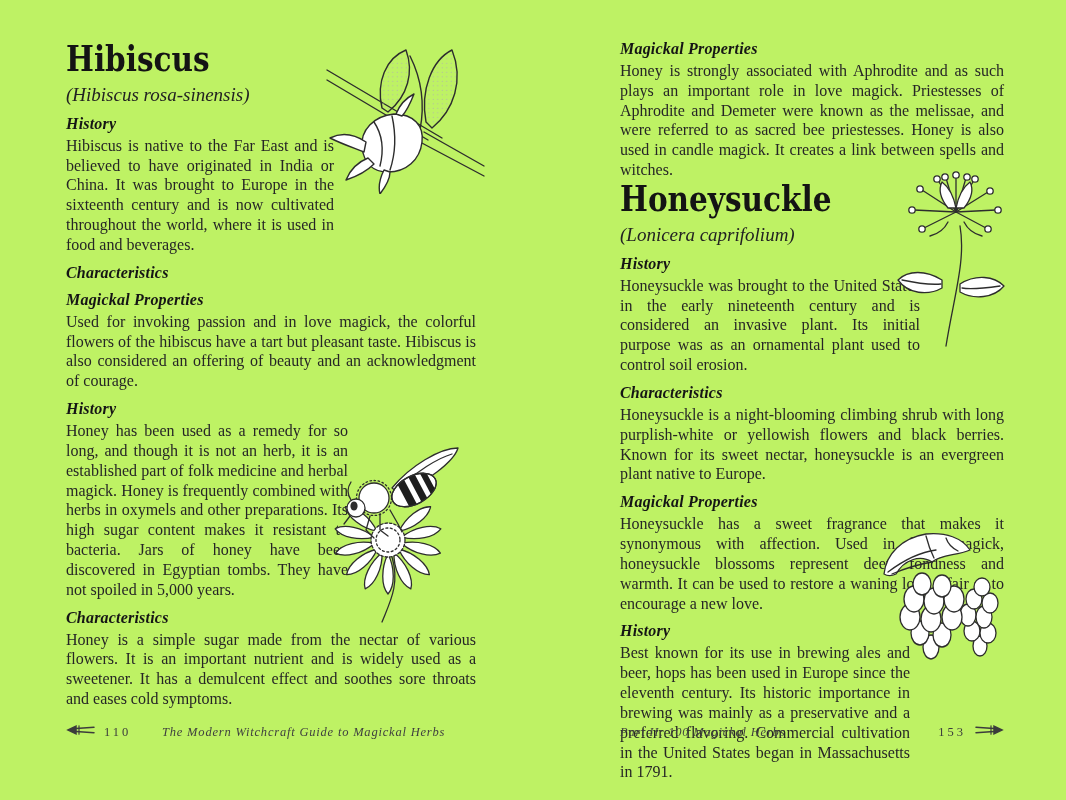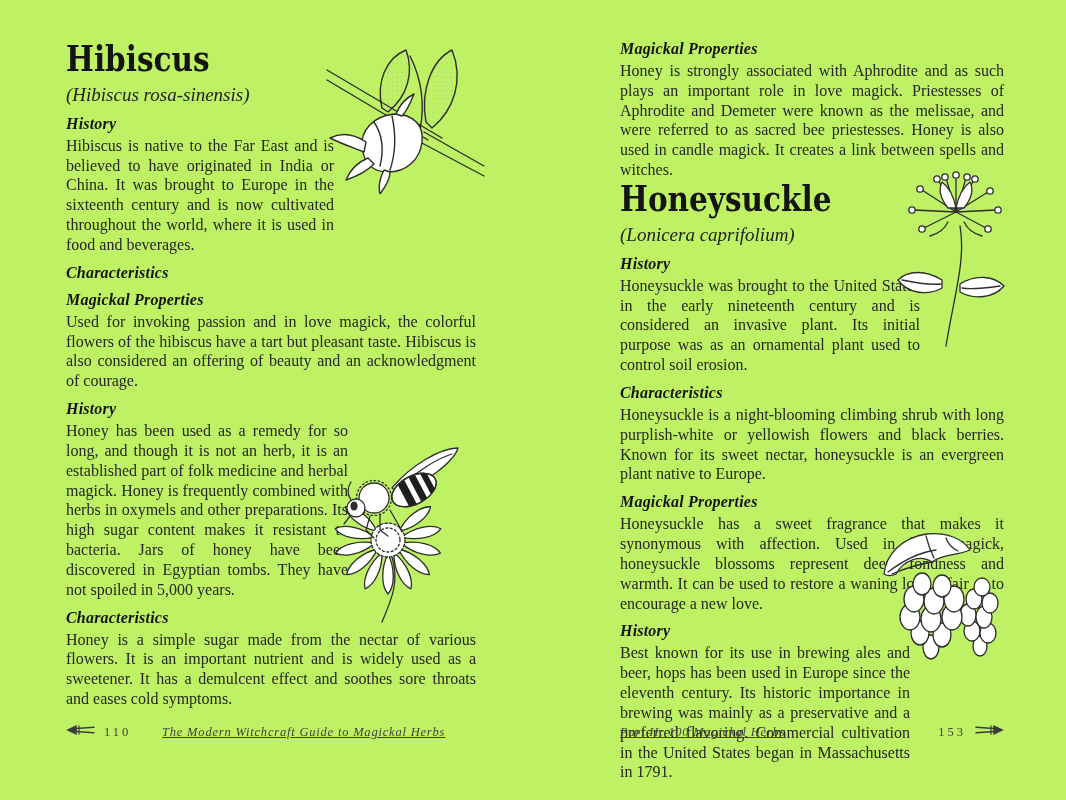--- a/index.html
+++ b/index.html
@@ -35,21 +35,21 @@
   #illus-hibiscus    { left:258px; top:4px; }
   #illus-bee         { left:252px; top:398px; }
   #illus-honeysuckle { left:258px; top:128px; }
   #illus-hops        { left:256px; top:490px; }
 
   .footer { position:absolute; top:722px; height:20px; display:flex; align-items:center;
     font-size:12.5px; color:#3c3c3c; }
   .footer.left-f  { left:66px;  width:410px; }
   .footer.right-f { left:620px; width:384px; }
   .page-num { letter-spacing:3px; font-size:12.5px; color:#3c3c3c; }
-  .foot-title { font-style:italic; letter-spacing:.8px; color:#3f3f3f;text-decoration:underline; }
+  .foot-title { font-style:italic; letter-spacing:.8px; color:#3f3f3f; }
   .f-spacer { flex:1; text-align:center; }
   .arrow-orn { flex:0 0 auto; }
   .gap8 { width:8px; flex:0 0 auto; }
 </style>
 </head>
 <body>
 
 <div class="spread">
 
   <section class="page left">

